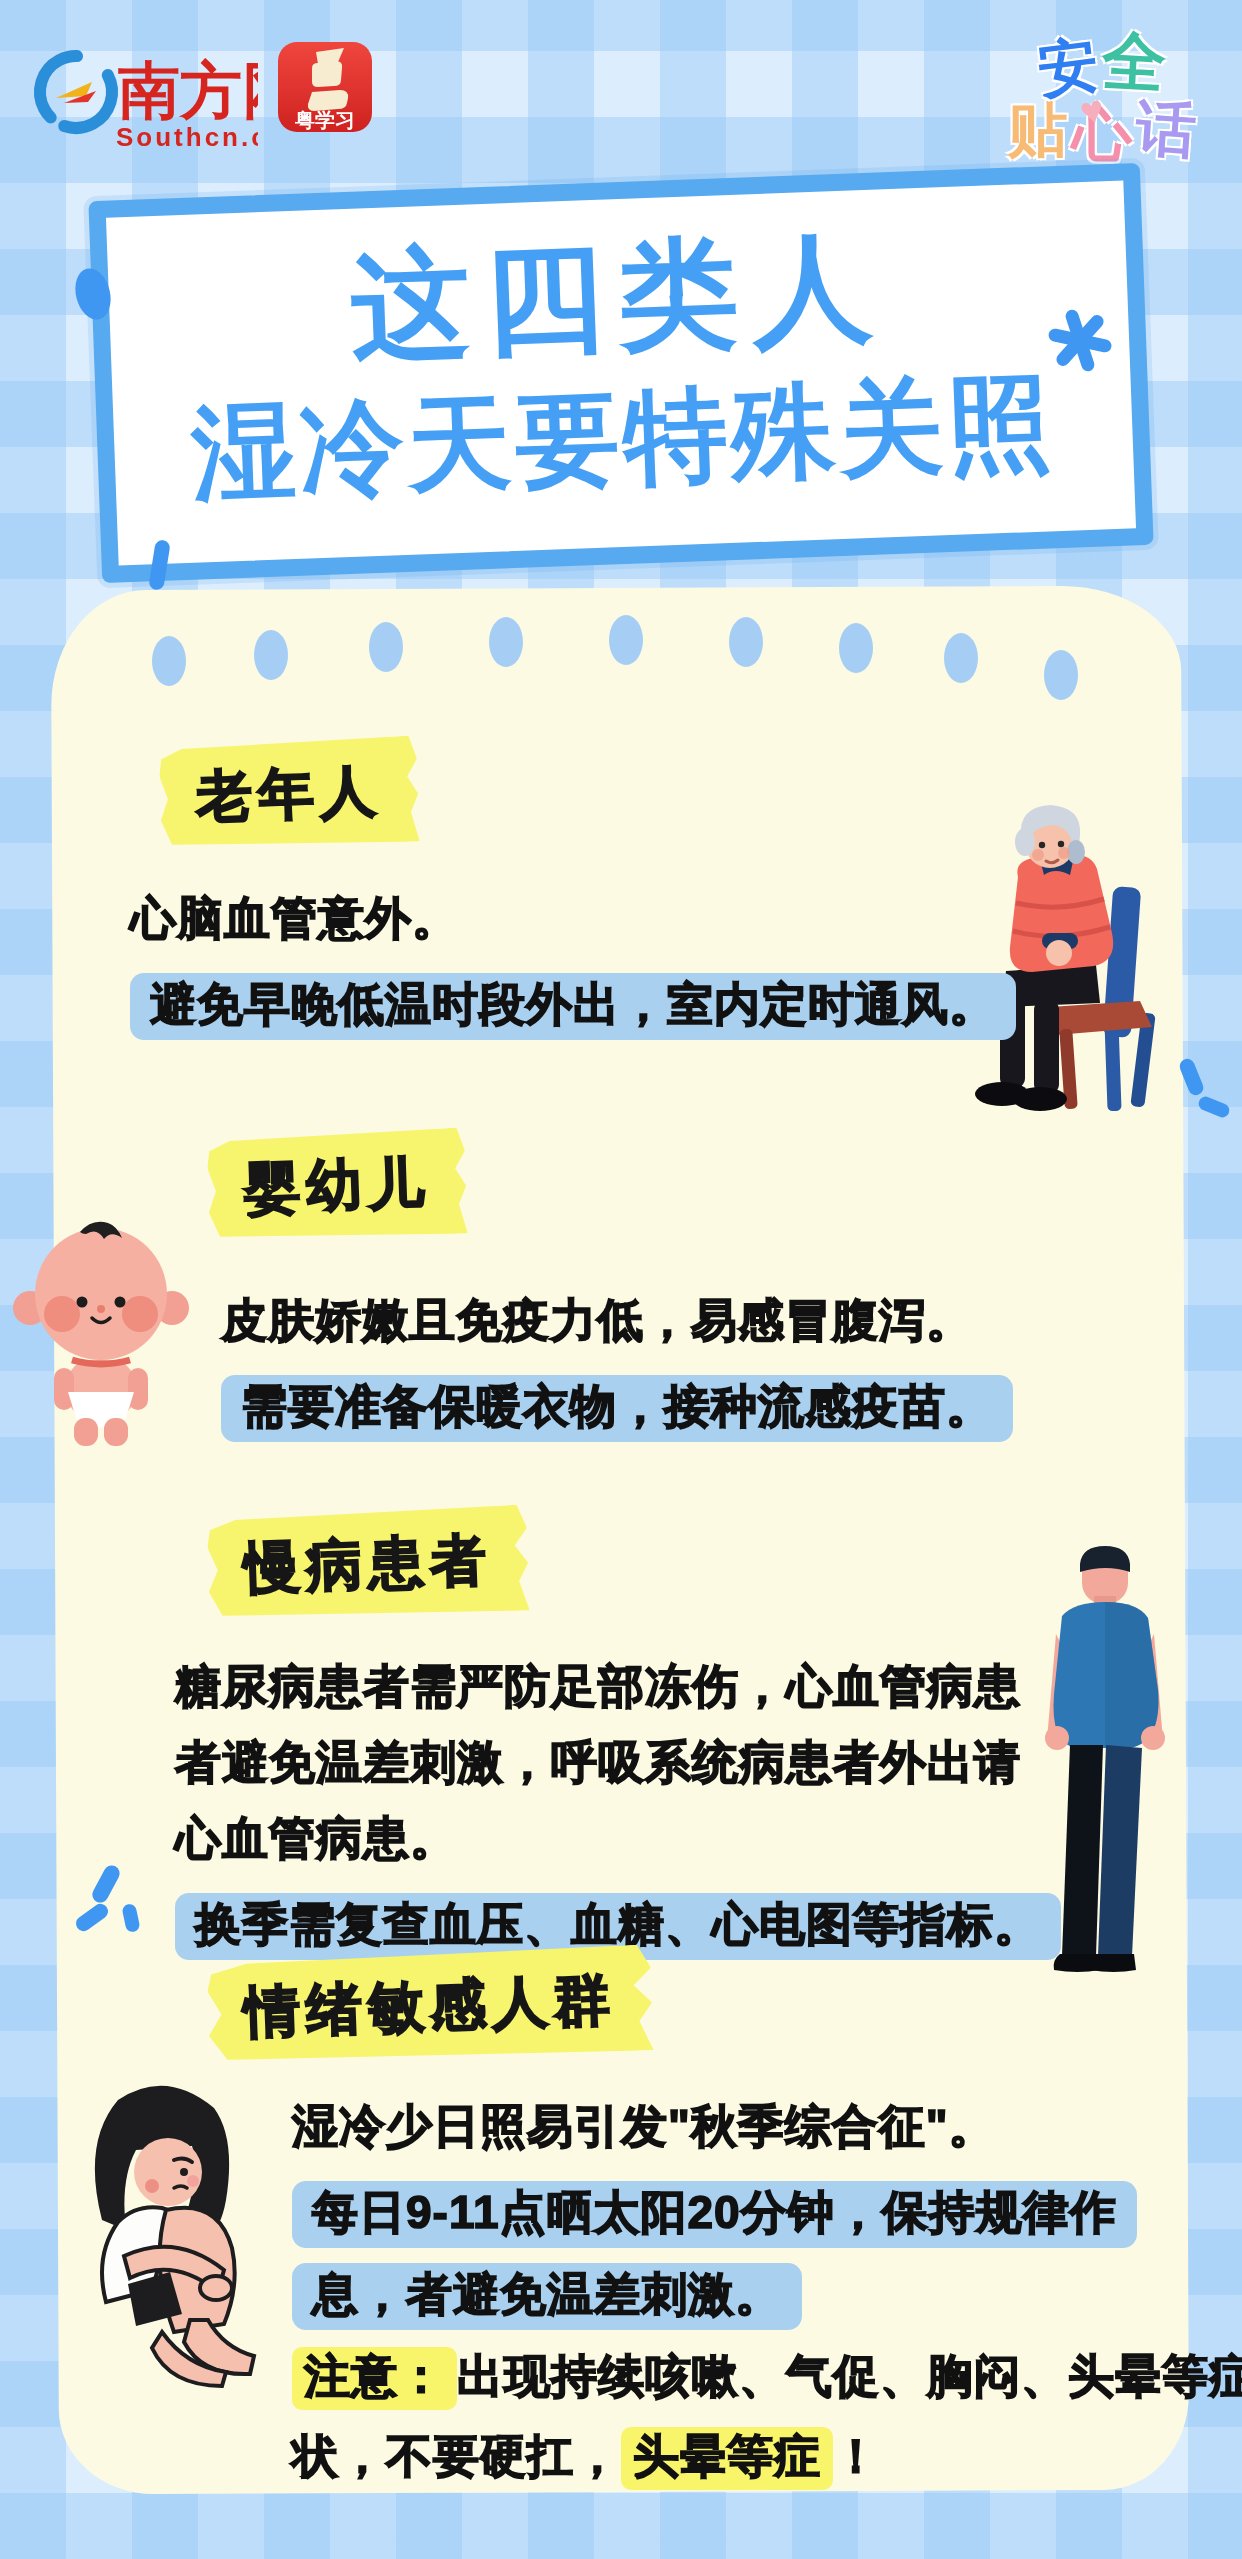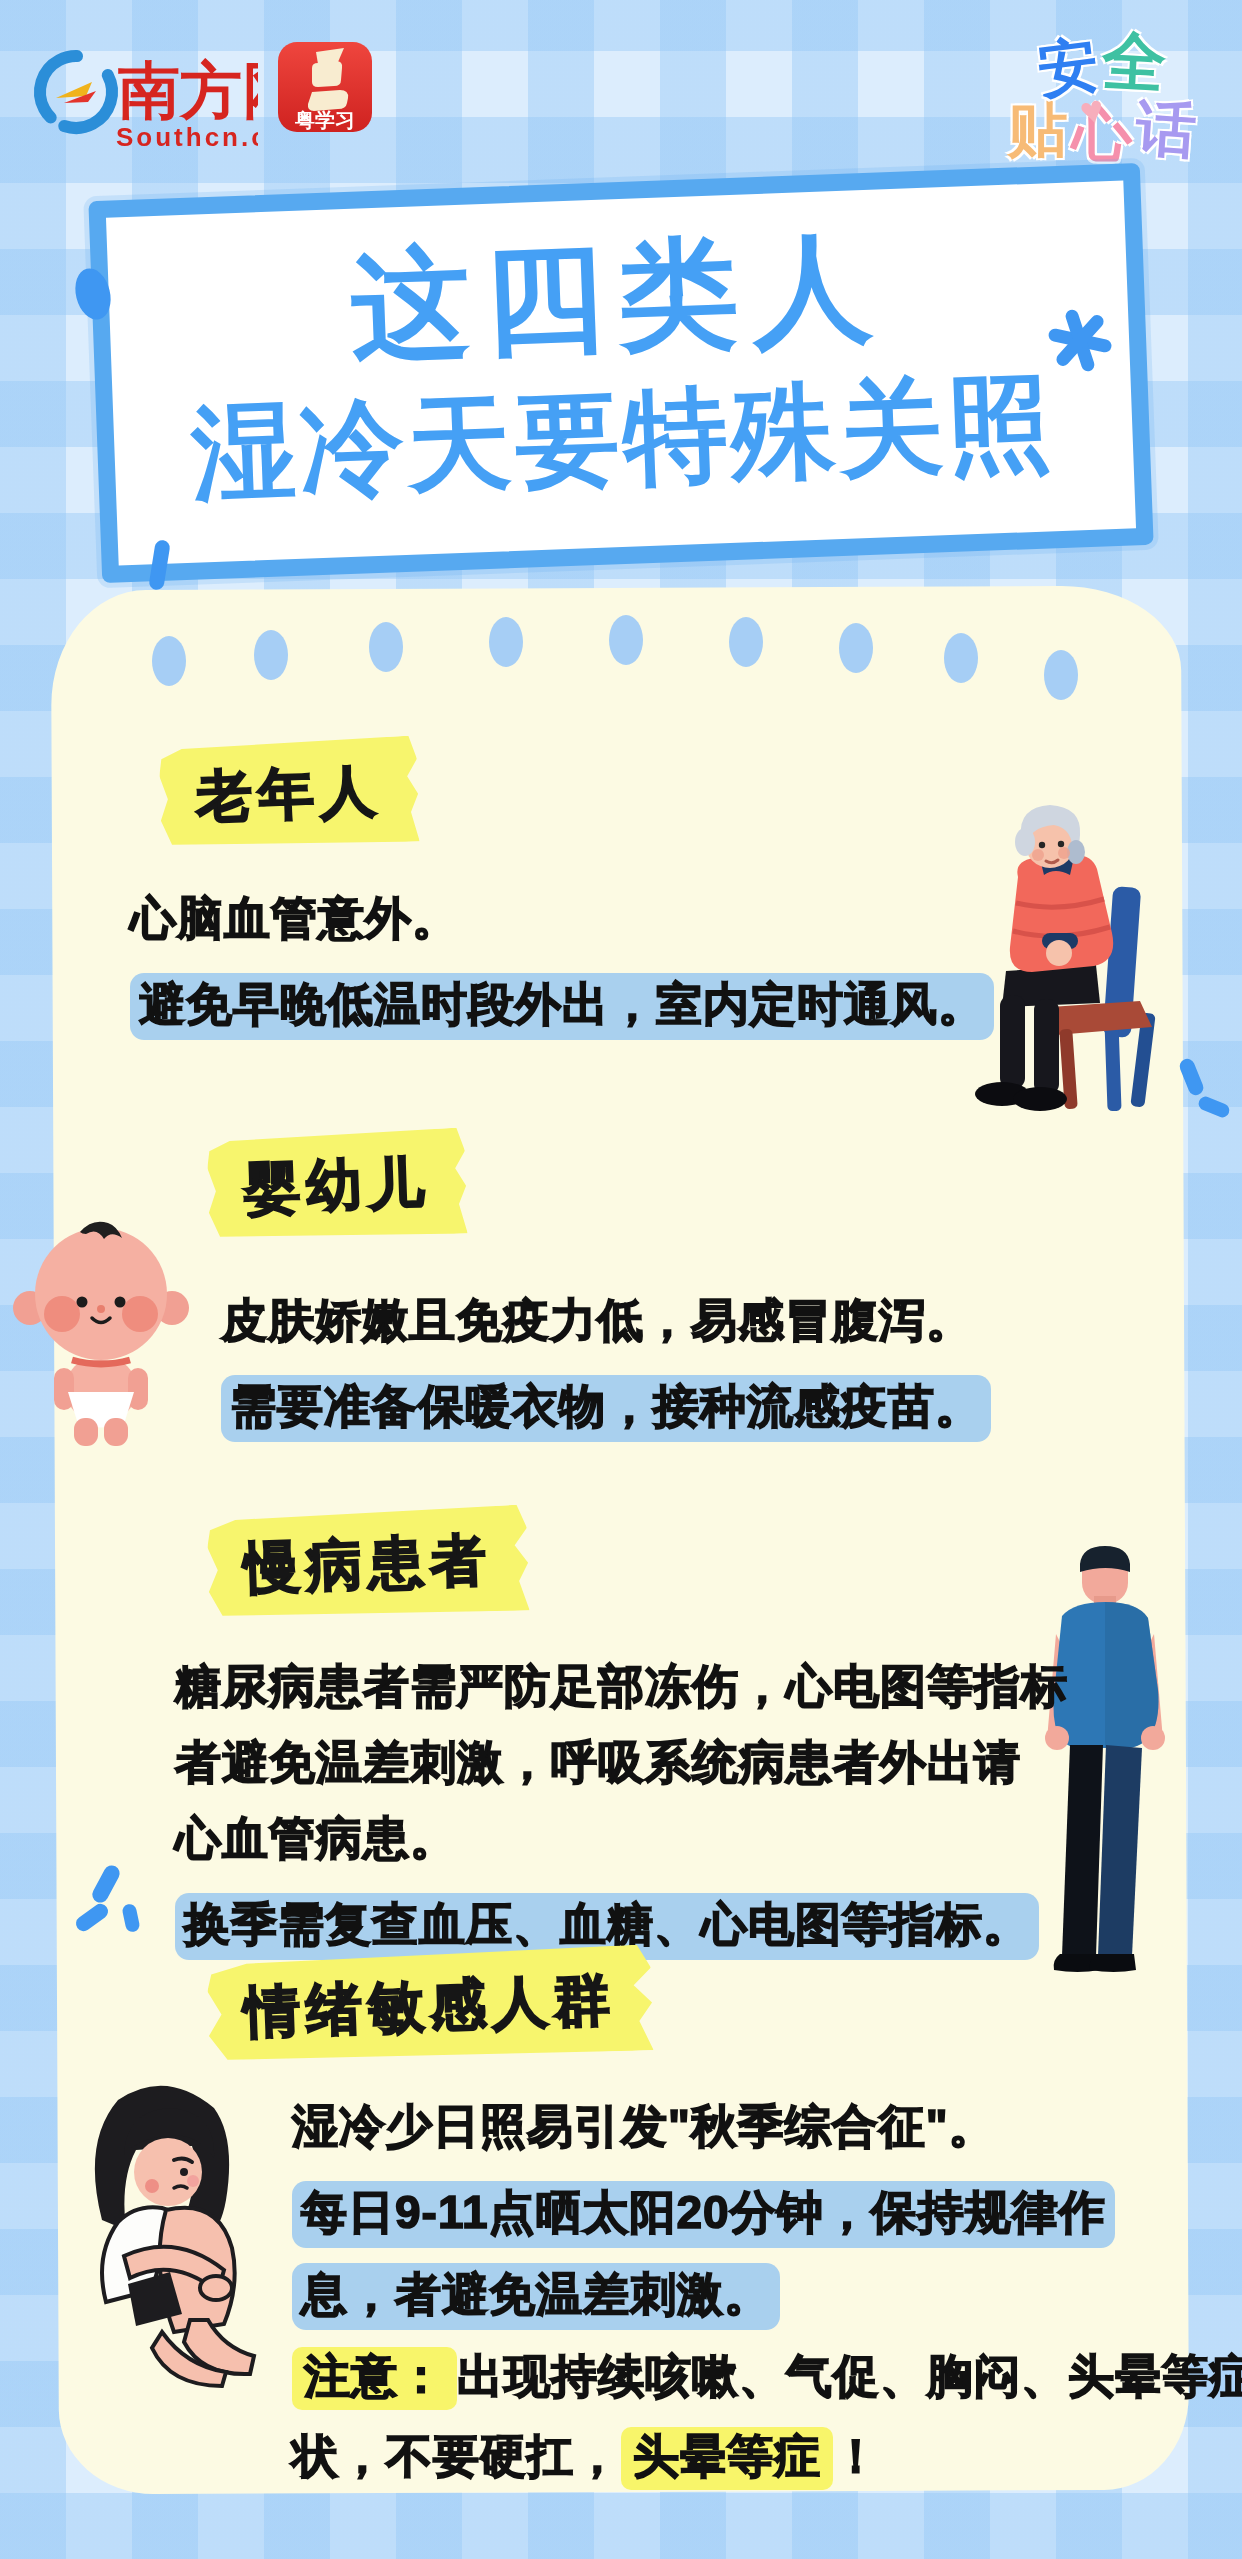--- a/index.html
+++ b/index.html
@@ -40,21 +40,21 @@
   .dot{position:absolute;width:34px;height:50px;border-radius:50%;background:#a6cef5;}
   
   .tag{position:absolute;background:#f7f56d;color:#161616;font-weight:900;font-size:56px;
     letter-spacing:6px;line-height:1;padding:26px 36px 24px;transform:rotate(-2deg);
     -webkit-text-stroke:2px #161616;
     clip-path:polygon(1% 14%,9% 5%,97% 0%,100% 22%,96% 38%,100% 55%,97% 72%,100% 100%,4% 95%,0% 72%,3% 52%,0% 30%);}
   
   .sec-text{position:absolute;color:#111;}
   .bline{font-size:46px;font-weight:900;letter-spacing:1px;line-height:76px;
     white-space:nowrap;color:#111;-webkit-text-stroke:1.6px #111;}
-  .tip{display:inline-block;background:#a9d0ee;border-radius:14px;padding:4px 9px 8px;line-height:1.2;}
+  .tip{display:inline-block;background:#a9d0ee;border-radius:14px;padding:4px 20px 8px;line-height:1.2;}
   .mt{margin-top:10px;}
   .hl-y{display:inline-block;background:#f8f56a;border-radius:10px;padding:2px 12px 6px;line-height:1.2;}
   
   .bar{position:absolute;background:#3f97f2;border-radius:99px;}
   .blue-dot{position:absolute;background:#3f97f2;border-radius:50%;}
   .illu{position:absolute;}
 </style>
 </head>
 <body>
 
@@ -210,21 +210,21 @@
     <path d="M95 60 Q128 60 138 76 L148 148 Q152 200 120 206 L95 206 Z" fill="#266699" opacity=".5"></path>
     <circle cx="47" cy="196" r="12" fill="#f2a99b"></circle>
     <circle cx="143" cy="196" r="12" fill="#f2a99b"></circle>
     <path d="M60 203 L93 203 L86 414 L52 414 Z" fill="#0e1219"></path>
     <path d="M96 203 L132 206 L122 414 L88 414 Z" fill="#1d3c63"></path>
     <path d="M50 412 L88 412 L90 428 Q68 432 44 428 Q42 418 50 412 Z" fill="#0a0c10"></path>
     <path d="M86 412 L124 412 L126 428 Q104 432 80 428 Q78 418 86 412 Z" fill="#0a0c10"></path>
   </svg>
 
   <div class="sec-text" style="left:175px;top:1648px;">
-    <div class="bline">糖尿病患者需严防足部冻伤，心电图等指标</div>
+    <div class="bline">糖尿病患者需严防足部冻伤，心血管病患</div>
     <div class="bline">者避免温差刺激，呼吸系统病患者外出请</div>
     <div class="bline">心血管病患。</div>
     <div class="bline mt">
       <span class="tip">换季需复查血压、血糖、心电图等指标。</span>
     </div>
   </div>
 
   <div class="abs" style="left:72px;top:1862px;width:90px;height:80px;">
     <div class="bar" style="left:26px;top:2px;width:16px;height:40px;transform:rotate(28deg);"></div>
     <div class="bar" style="left:2px;top:48px;width:36px;height:15px;transform:rotate(-36deg);"></div>

